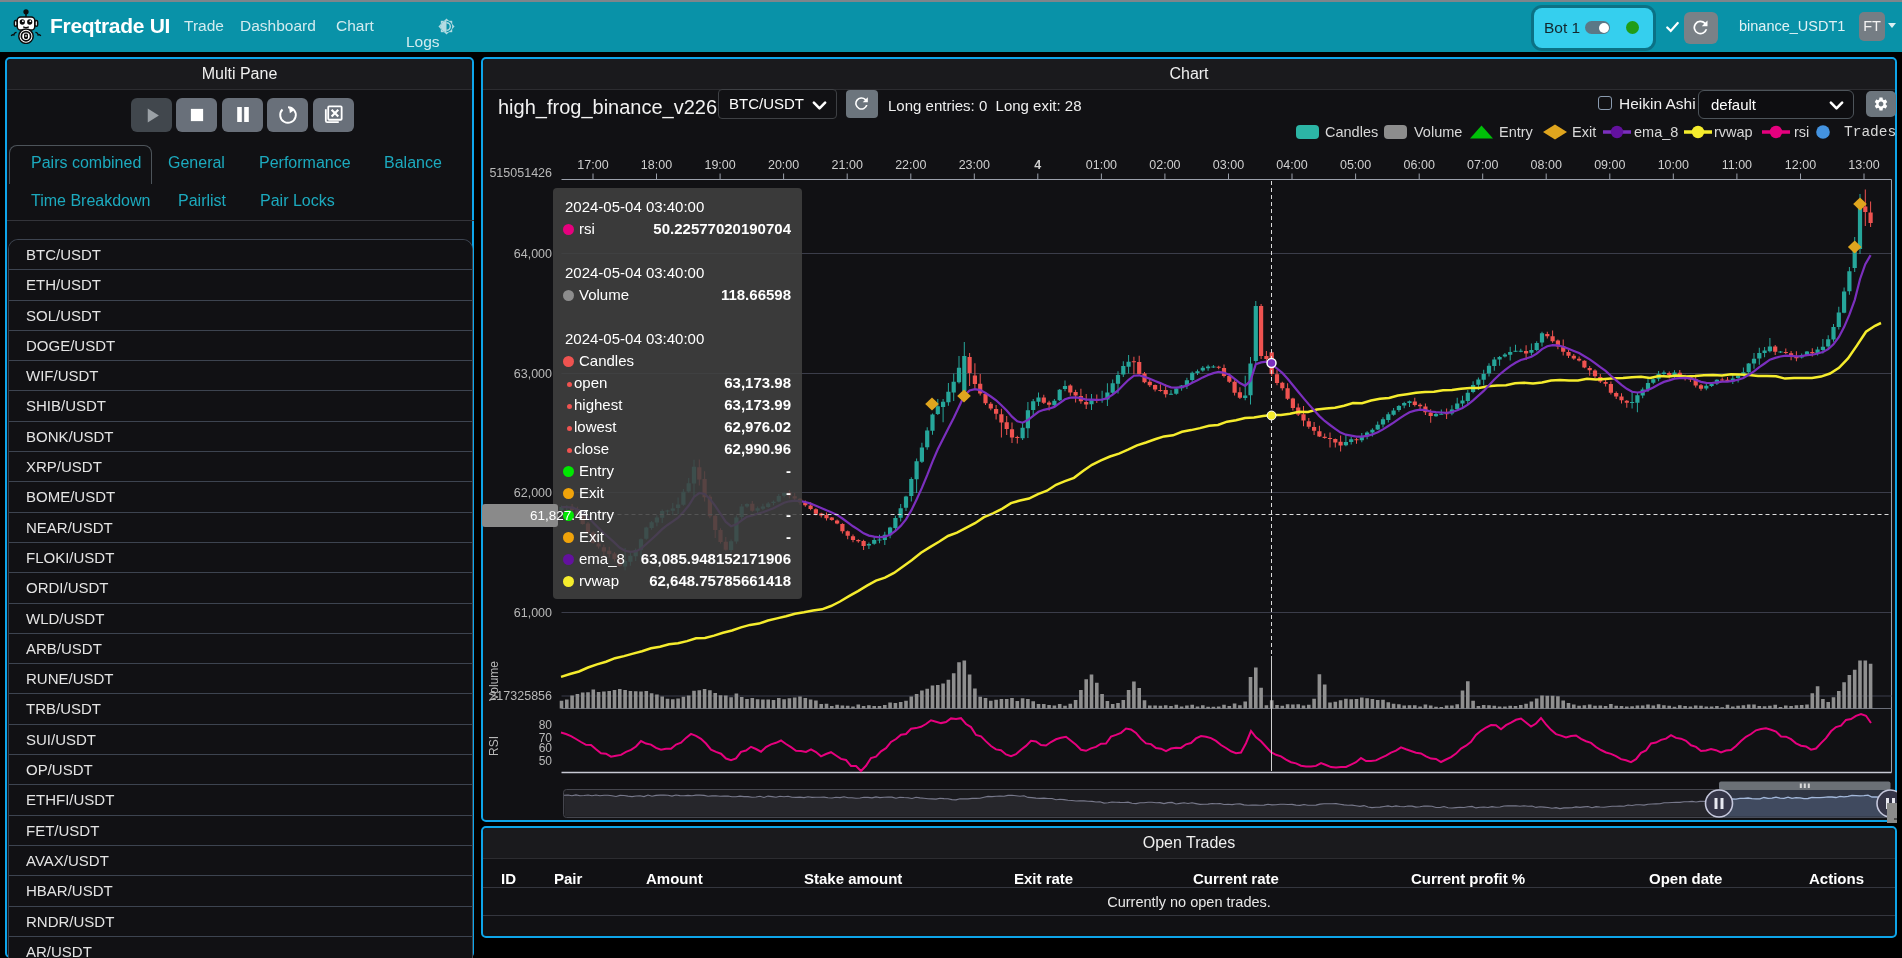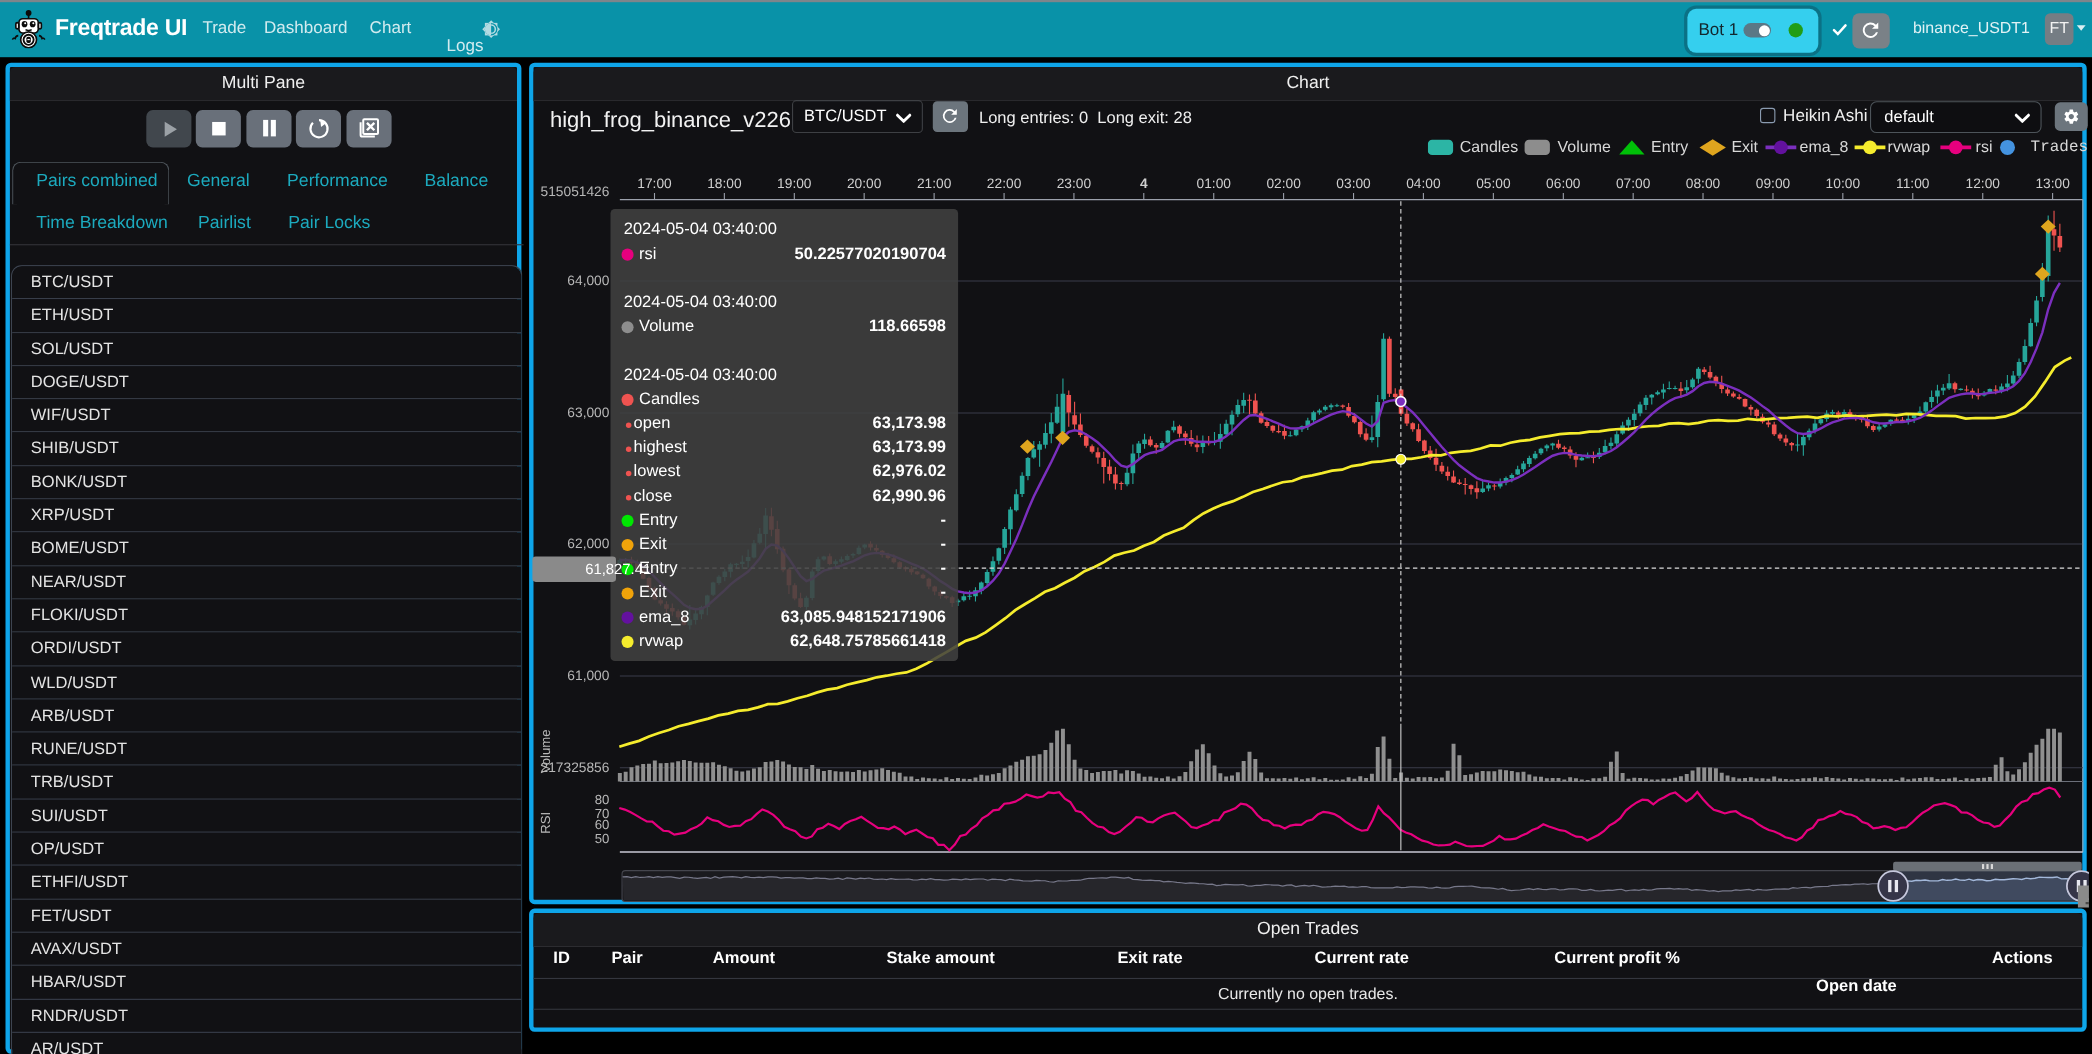--- a/index.html
+++ b/index.html
@@ -14,50 +14,50 @@
 #botbox { position:absolute; left:1534px; top:8px; width:119px; height:40px; background:#35cfee; border-radius:8px; box-shadow:0 0 0 3px rgba(12,102,122,0.75); }
 #botbox .btxt { position:absolute; left:10px; top:11px; font-size:15.5px; color:#13272e; }
 #botbox .toggle { position:absolute; left:51px; top:13px; width:25px; height:13px; border-radius:7px; background:#5b7886; }
 #botbox .toggle .knob { position:absolute; right:1.5px; top:1.5px; width:10px; height:10px; border-radius:50%; background:#fff; }
 #botbox .gdot { position:absolute; left:92px; top:13px; width:13px; height:13px; border-radius:50%; background:#219d15; }
 #navrefresh { position:absolute; left:1684px; top:12px; width:34px; height:32px; background:#7a8187; border-radius:6px; }
 #acctname { position:absolute; left:1739px; top:18px; color:rgba(255,255,255,0.88); font-size:14.5px; }
 #ftavatar { position:absolute; left:1859px; top:12px; width:26px; height:29px; background:#757d84; border-radius:5px; color:#f2f2f2; font-size:14.5px; text-align:center; line-height:29px; }
 #ftcaret { position:absolute; left:1888px; top:23px; width:0; height:0; border-left:4.5px solid transparent; border-right:4.5px solid transparent; border-top:5px solid rgba(255,255,255,0.85); }
 
-.panel { position:absolute; background:#111114; border:4px solid #0ea5e9; border-radius:5px; }
+.panel { position:absolute; background:#111114; border:2px solid #0ea5e9; border-radius:5px; }
 .phead { position:absolute; left:0; top:0; right:0; height:31px; background:#1a1a1d; border-bottom:1px solid #2c2c30; border-radius:5px 5px 0 0; color:#efefef; font-size:16px; text-align:center; line-height:30px; }
 #leftpanel { left:5px; top:57px; width:469px; height:901px; }
 #chartpanel { left:481px; top:57px; width:1416px; height:765px; }
 #tradespanel { left:481px; top:826px; width:1416px; height:112px; }
 
 .ctlbtn { position:absolute; top:39px; width:41px; height:34px; border-radius:6px; background:#69707a; }
 .tab { position:absolute; color:#1caabe; font-size:16px; }
 #activetab { position:absolute; left:2px; top:86px; width:143px; height:39px; border:1px solid #4d545a; border-bottom:none; border-radius:8px 8px 0 0; }
 #tabsline { position:absolute; left:0px; top:161px; width:467px; height:1px; background:#33343a; }
 #pairlist { position:absolute; left:1px; top:180px; width:465px; height:721px; border:1px solid #3d4450; border-bottom:none; border-radius:10px 10px 0 0; overflow:hidden; }
 .prow { position:relative; height:30.3px; border-bottom:1px solid #3d4450; color:#e4e4e4; font-size:15px; line-height:30px; padding-left:17px; background:#111114; }
 
 #pairsel { position:absolute; left:235px; top:30px; width:119px; height:30px; background:#111114; border:1px solid #3e4044; border-radius:4px; color:#fff; font-size:15px; }
 #chrefresh { position:absolute; left:363px; top:31px; width:32px; height:28px; background:#6c757d; border-radius:4px; }
 #heikin { position:absolute; left:1115px; top:37px; width:14px; height:14px; background:transparent; border:1px solid #8a9bb0; border-radius:3px; }
 #defsel { position:absolute; left:1215px; top:31px; width:156px; height:29px; background:#0e0e11; border:1px solid #4d545a; border-radius:6px; color:#fff; font-size:15px; }
 #gearbtn { position:absolute; left:1383px; top:32px; width:30px; height:26px; background:#6c757d; border-radius:5px; }
 
-#tooltip { position:absolute; left:70px; top:129px; width:316px; height:411px; background:rgba(64,64,64,0.87); border-radius:4px; z-index:5; color:#fff; font-size:15px;text-align:center; }
+#tooltip { position:absolute; left:70px; top:129px; width:249px; height:411px; background:rgba(64,64,64,0.87); border-radius:4px; z-index:5; color:#fff; font-size:15px;text-align:center; }
 .ttrow { position:absolute; left:10px; right:11px; height:22px; }
 .ttname { position:absolute; left:16px; top:0; }
 .ttval { position:absolute; right:0; top:0; font-weight:bold; }
 .dot { position:absolute; left:0px; top:4px; width:11px; height:11px; border-radius:50%; }
 .mdot { position:absolute; left:4px; top:8px; width:5px; height:5px; border-radius:50%; }
 #axlabel { position:absolute; left:-1px; top:445px; width:76px; height:23px; background:#8a8a8a; border-radius:3px; color:#fff; font-size:13.5px; text-align:center; line-height:23px; z-index:6;padding-left:48px; }
 
 .lgtxt { position:absolute; top:65px; color:#d8d8d8; font-size:14.5px; }
 
-#tradespanel .th { position:absolute; top:32px; color:#fff; font-size:15px; font-weight:bold;text-align:right; }
+#tradespanel .th { position:absolute; top:42px; color:#fff; font-size:15px; font-weight:bold;text-align:right; }
 #notrades { position:absolute; left:0; right:0; top:59px; height:29px; border-top:1px solid #34363e; border-bottom:1px solid #34363e; color:#e8e8e8; font-size:14.5px; text-align:center; line-height:28px; }
 </style>
 </head>
 <body>
 <div id="navbar">
   <svg width="34" height="36" viewBox="0 0 34 36" style="position:absolute;left:9px;top:8px;">
 <g stroke="#0c0c0c" stroke-width="1.5" fill="#fff">
 <line x1="17" y1="9.5" x2="17" y2="4.5"></line>
         <circle cx="17" cy="3.8" r="1.9" fill="#0c0c0c"></circle>
 <rect x="8.2" y="9" width="17.6" height="13" rx="3.6"></rect>
@@ -403,16 +403,16 @@
 
 <div id="tradespanel" class="panel">
   <div class="phead">Open Trades</div>
   <div class="th" style="left:18px;">ID</div>
   <div class="th" style="left:71px;">Pair</div>
   <div class="th" style="left:163px;">Amount</div>
   <div class="th" style="left:321px;">Stake amount</div>
   <div class="th" style="left:531px;">Exit rate</div>
   <div class="th" style="left:710px;">Current rate</div>
   <div class="th" style="left:928px;">Current profit %</div>
-  <div class="th" style="left:1166px;margin-top:26px;">Open date</div>
+  <div class="th" style="left:1166px;">Open date</div>
   <div class="th" style="left:1326px;">Actions</div>
   <div id="notrades">Currently no open trades.</div>
 </div>
 
 </body></html>

